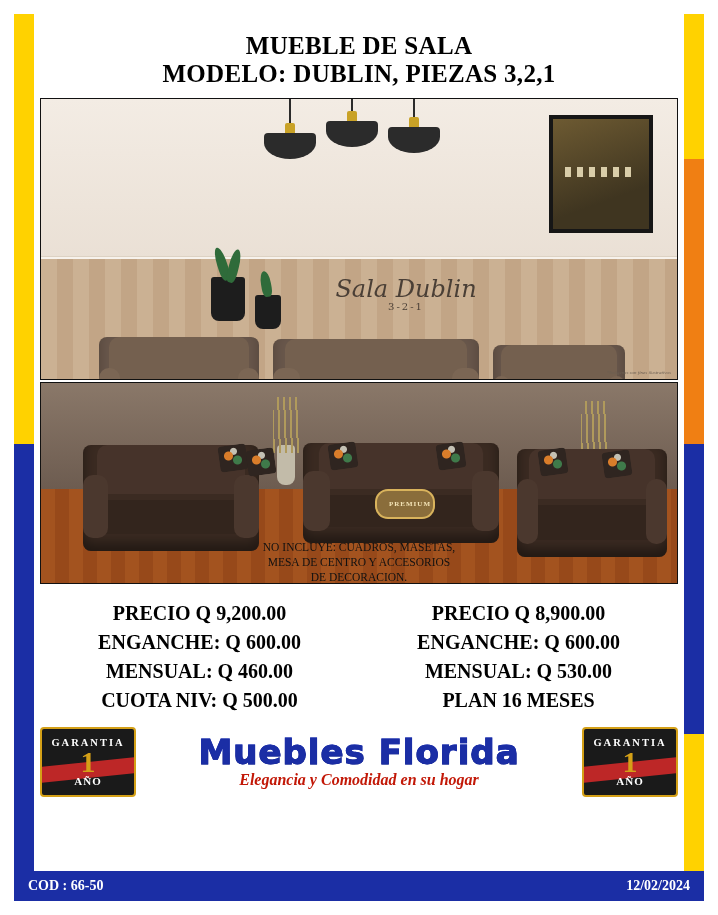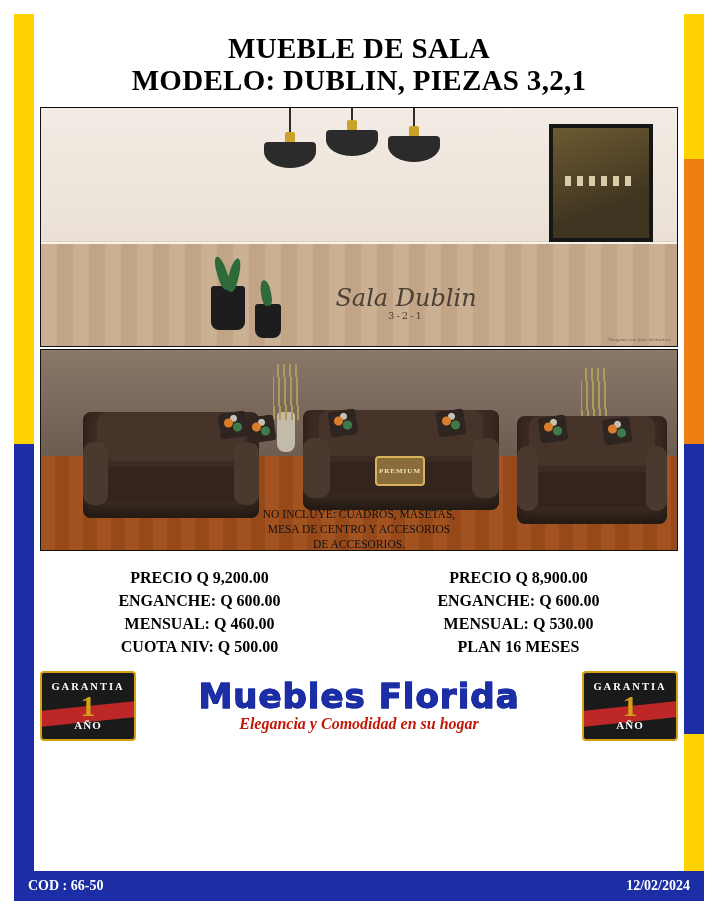--- a/index.html
+++ b/index.html
@@ -51,37 +51,37 @@
     position: absolute;
     left: 40px;
     right: 40px;
     top: 26px;
     bottom: 50px;
   }
 
   .title {
     text-align: center;
     font-weight: bold;
-    font-size: 29px;
+    font-size: 25px;
     line-height: 1.12;
     letter-spacing: 0.3px;
     color: #000000;
     margin: 6px 0 10px 0;
   }
   .title .line2 { display: block; }
 
   
   .photo {
     position: relative;
     border: 1px solid #111;
     box-sizing: border-box;
     overflow: hidden;
   }
   .photo1 {
-    height: 240px;
+    height: 282px;
     background: linear-gradient(#efe7de 0%, #e7dcd1 55%, #d6c3ad 56%, #c8b096 100%);
   }
   .wall1 {
     position: absolute; left: 0; right: 0; top: 0; height: 57%;
     background: linear-gradient(#f3ece4, #eae0d5);
   }
   .floor1 {
     position: absolute; left: 0; right: 0; bottom: 0; height: 43%;
     background: repeating-linear-gradient(90deg,#cbb193 0px,#cbb193 16px,#c2a586 16px,#c2a586 32px);
   }
@@ -124,25 +124,26 @@
     box-shadow: inset 0 -10px 16px rgba(0,0,0,.25);
   }
   .sofa .back {
     position:absolute; left:6%; right:6%; top:0; height:48%; background:#74604f; border-radius:10px 10px 4px 4px;
   }
   .sofa .armL, .sofa .armR {
     position:absolute; bottom:10%; width:13%; height:62%; background:#7b6654; border-radius:10px;
   }
   .sofa .armL { left:0; } .sofa .armR { right:0; }
   .badge-premium {
-    position:absolute; width:46px; height:26px; border-radius:4px;
+    position:absolute; width:46px; height:26px; border-radius:13px;
     background:#8a6d3b; border:2px solid #d9b35c; color:#f2e2b5;
     font-size:7px; font-weight:bold; letter-spacing:1px;
     display:flex; align-items:center; justify-content:center;
     font-family:"Liberation Serif", serif;
+    padding-left:10px;
   }
   .script {
     position:absolute; color:#4a3f36; font-family:"DejaVu Serif", serif;
     font-style: italic; font-size: 24px; text-align:center; line-height:1.05;
   }
   .script .sub { display:block; font-size: 10px; font-style:normal; letter-spacing:2px; }
   .fineprint {
     position:absolute; right:6px; bottom:4px; font-size:5px; color:#6c5f52; font-style:italic;
   }
 
@@ -185,21 +186,21 @@
 
   
   .prices {
     display:flex;
     margin-top: 14px;
   }
   .price-col {
     flex:1;
     text-align:center;
     font-weight:bold;
-    font-size: 16px;
+    font-size: 20px;
     line-height: 1.45;
     color:#000;
   }
 
   
   .footer {
     display:flex;
     align-items:center;
     justify-content:flex-start;
     margin-top: 12px;
@@ -356,21 +357,21 @@
         <div class="arm2L"></div>
         <div class="arm2R"></div>
       </div>
       <div class="pillow" style="left:498px;top:66px;"></div>
       <div class="pillow" style="left:562px;top:68px;"></div>
     </div>
 
     <div style="text-align:center;font-weight:normal;font-size:11.5px;line-height:1.3;margin-top:-44px;position:relative;z-index:5;color:#111;">
       <div>NO INCLUYE: CUADROS, MASETAS,</div>
       <div>MESA DE CENTRO Y ACCESORIOS</div>
-      <div>DE ACCESORIOS.</div>
+      <div>DE DECORACION.</div>
     </div>
 
     <div class="prices">
       <div class="price-col">
         <div>PRECIO Q 9,200.00</div>
         <div>ENGANCHE: Q 600.00</div>
         <div>MENSUAL: Q 460.00</div>
         <div>CUOTA NIV: Q 500.00</div>
       </div>
       <div class="price-col">

